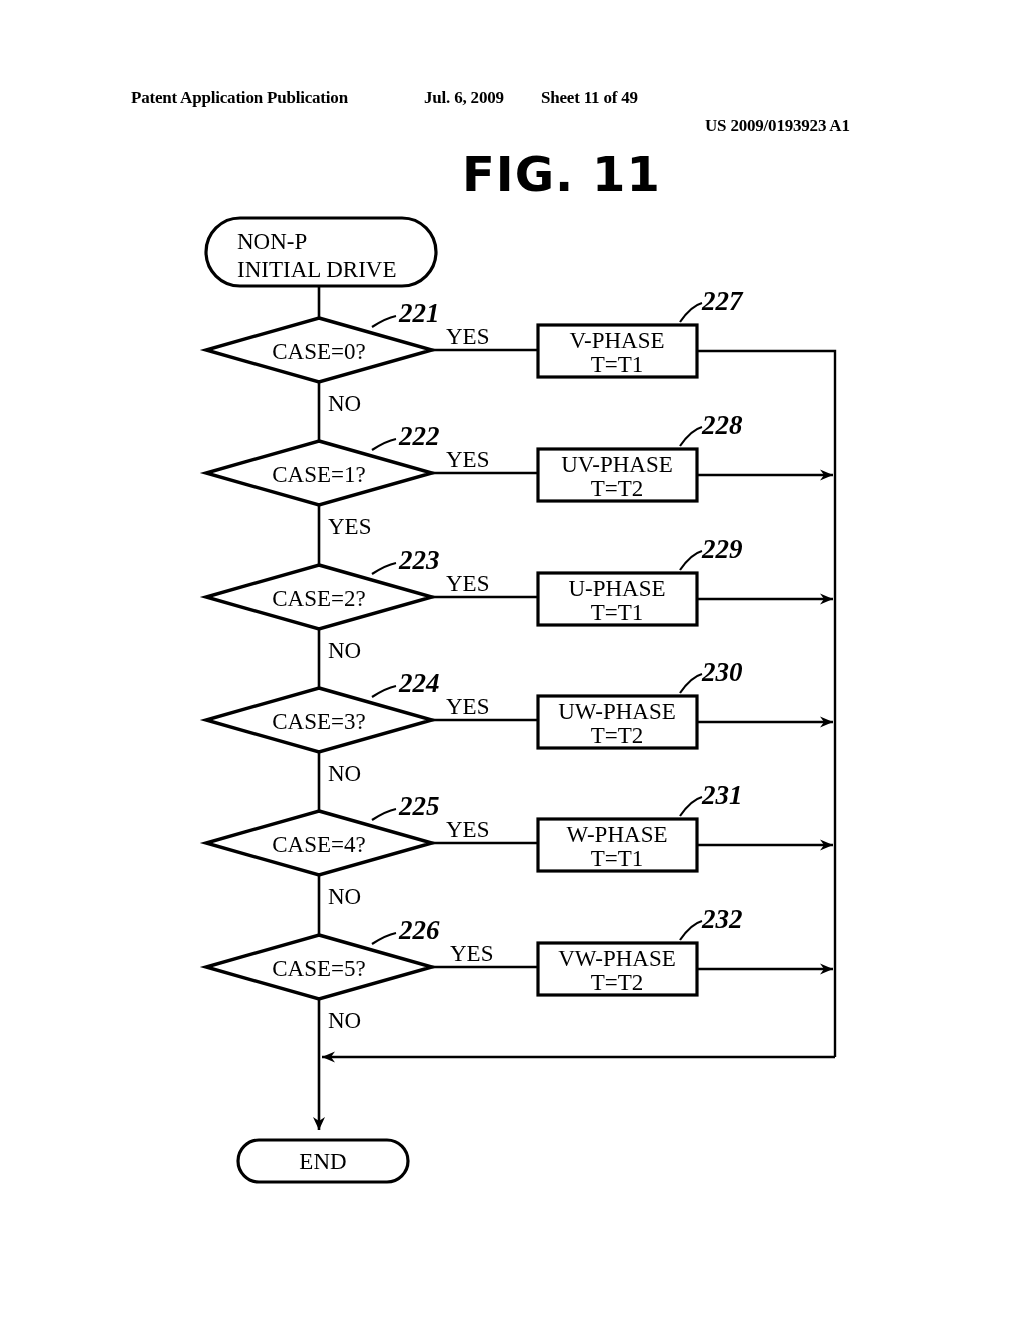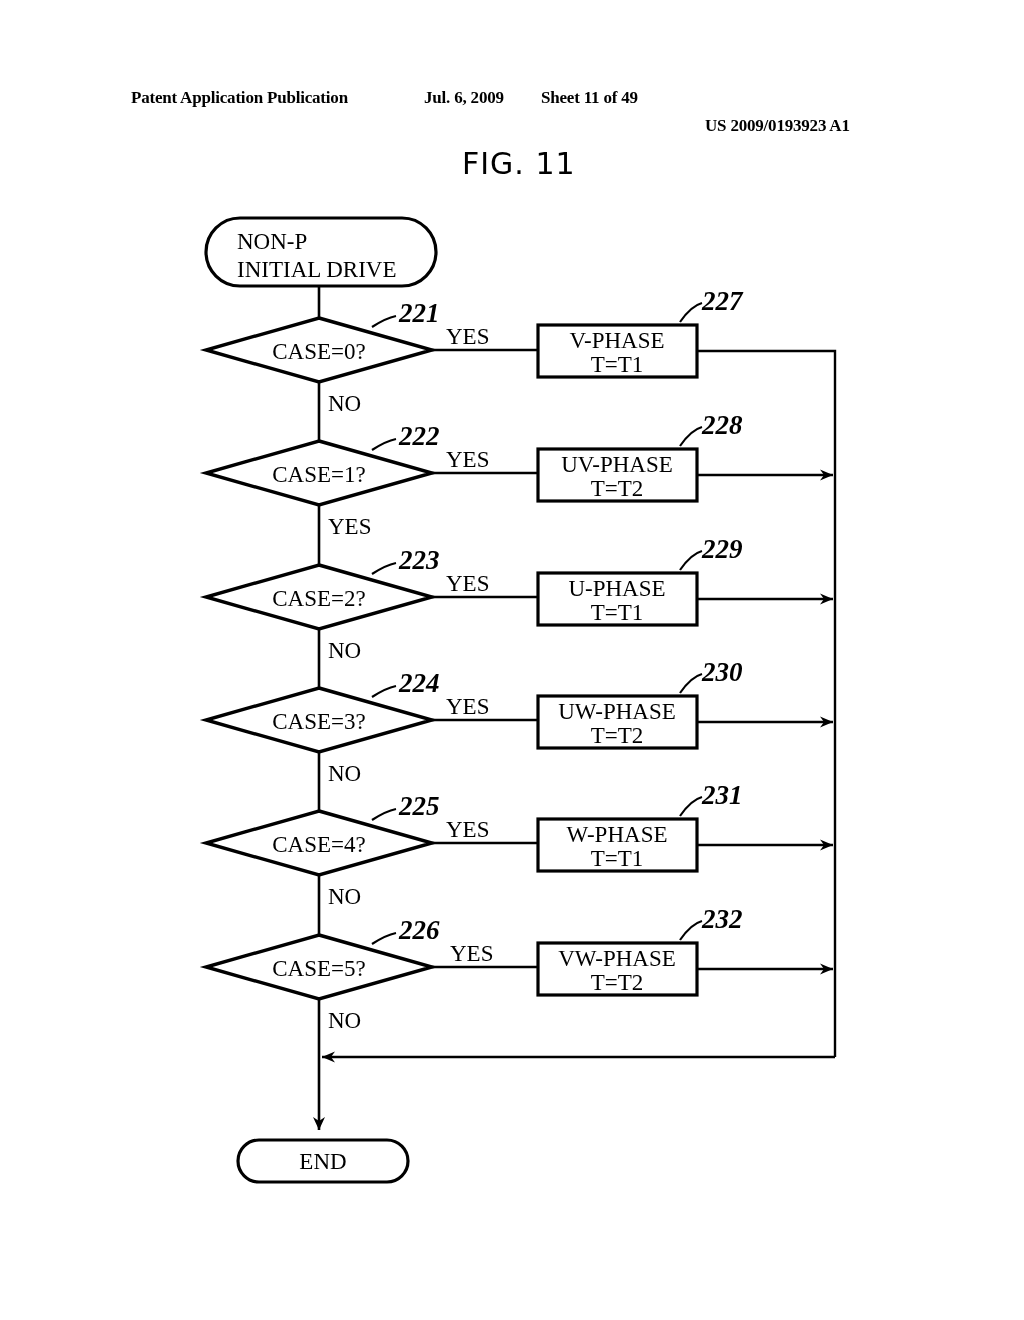--- a/index.html
+++ b/index.html
@@ -34,22 +34,22 @@
   #page-header .hdr-date  { position: absolute; left: 424px;  top: 0; }
   #page-header .hdr-sheet { position: absolute; left: 541px;  top: 0; }
   #page-header .hdr-pat   { position: absolute; left: 705px;  top: 0; margin-top: 28px; }
 
   
   #fig-title {
     position: absolute;
     top: 146px;
     left: 462px;
     font-family: "DejaVu Sans", sans-serif;
-    font-weight: normal;
-    font-size: 30px;
+    font-weight: bold;
+    font-size: 48px;
     letter-spacing: 1px;
     white-space: nowrap;
   }
 
   
   #flow-svg {
     position: absolute;
     left: 0;
     top: 0;
     width: 1024px;

